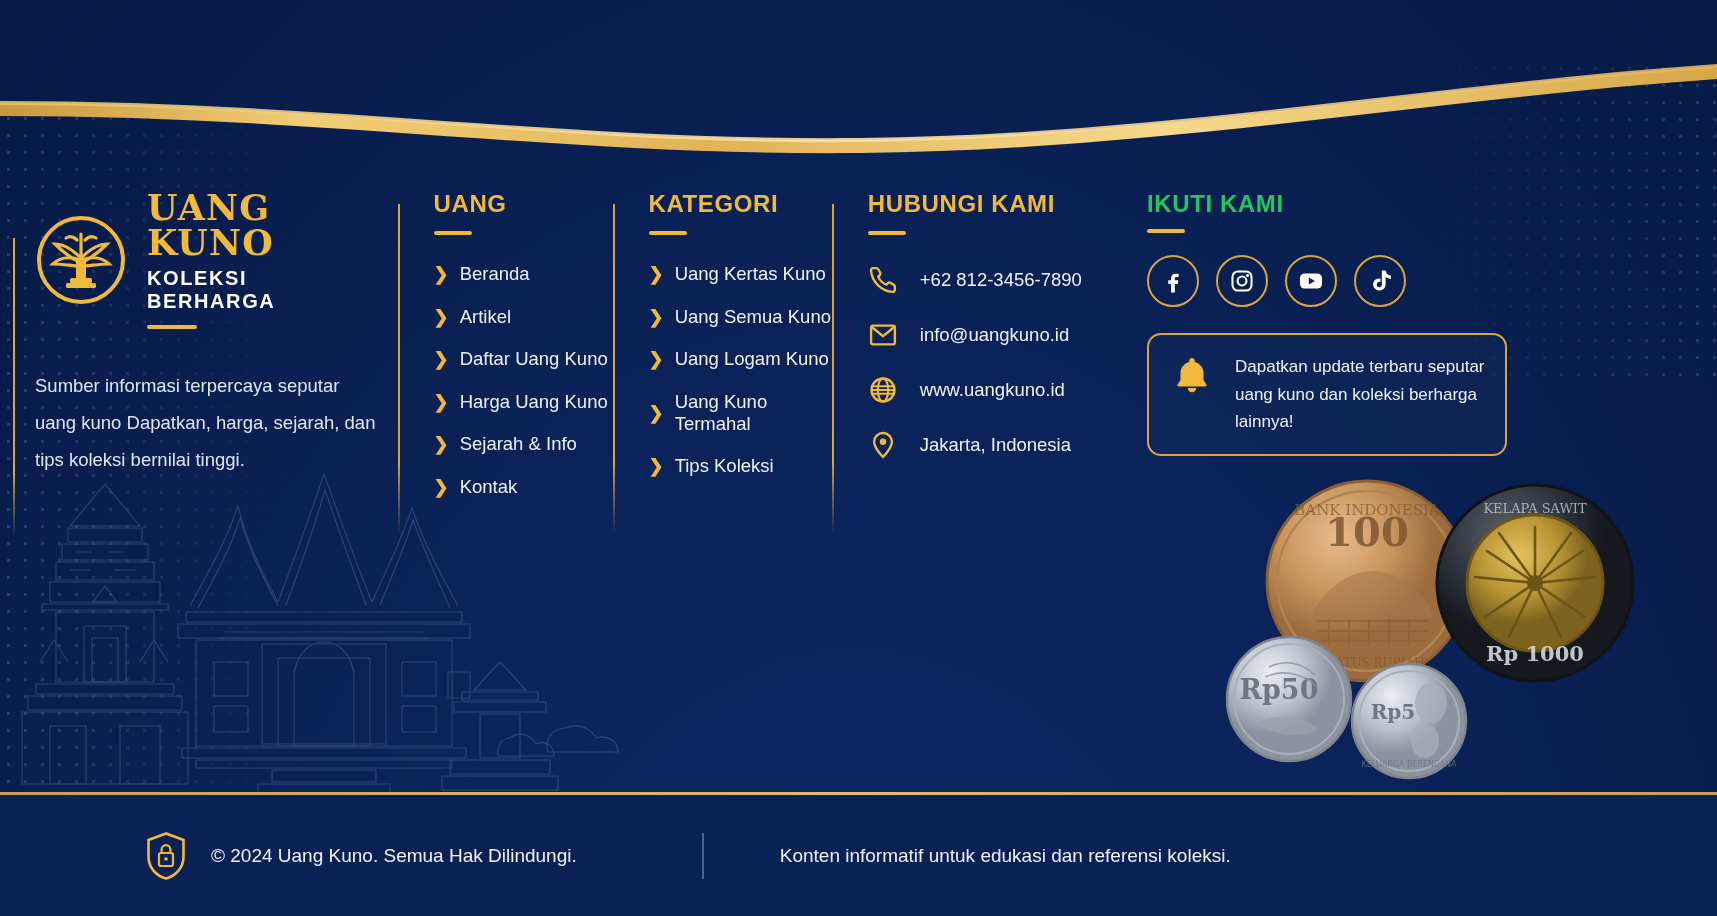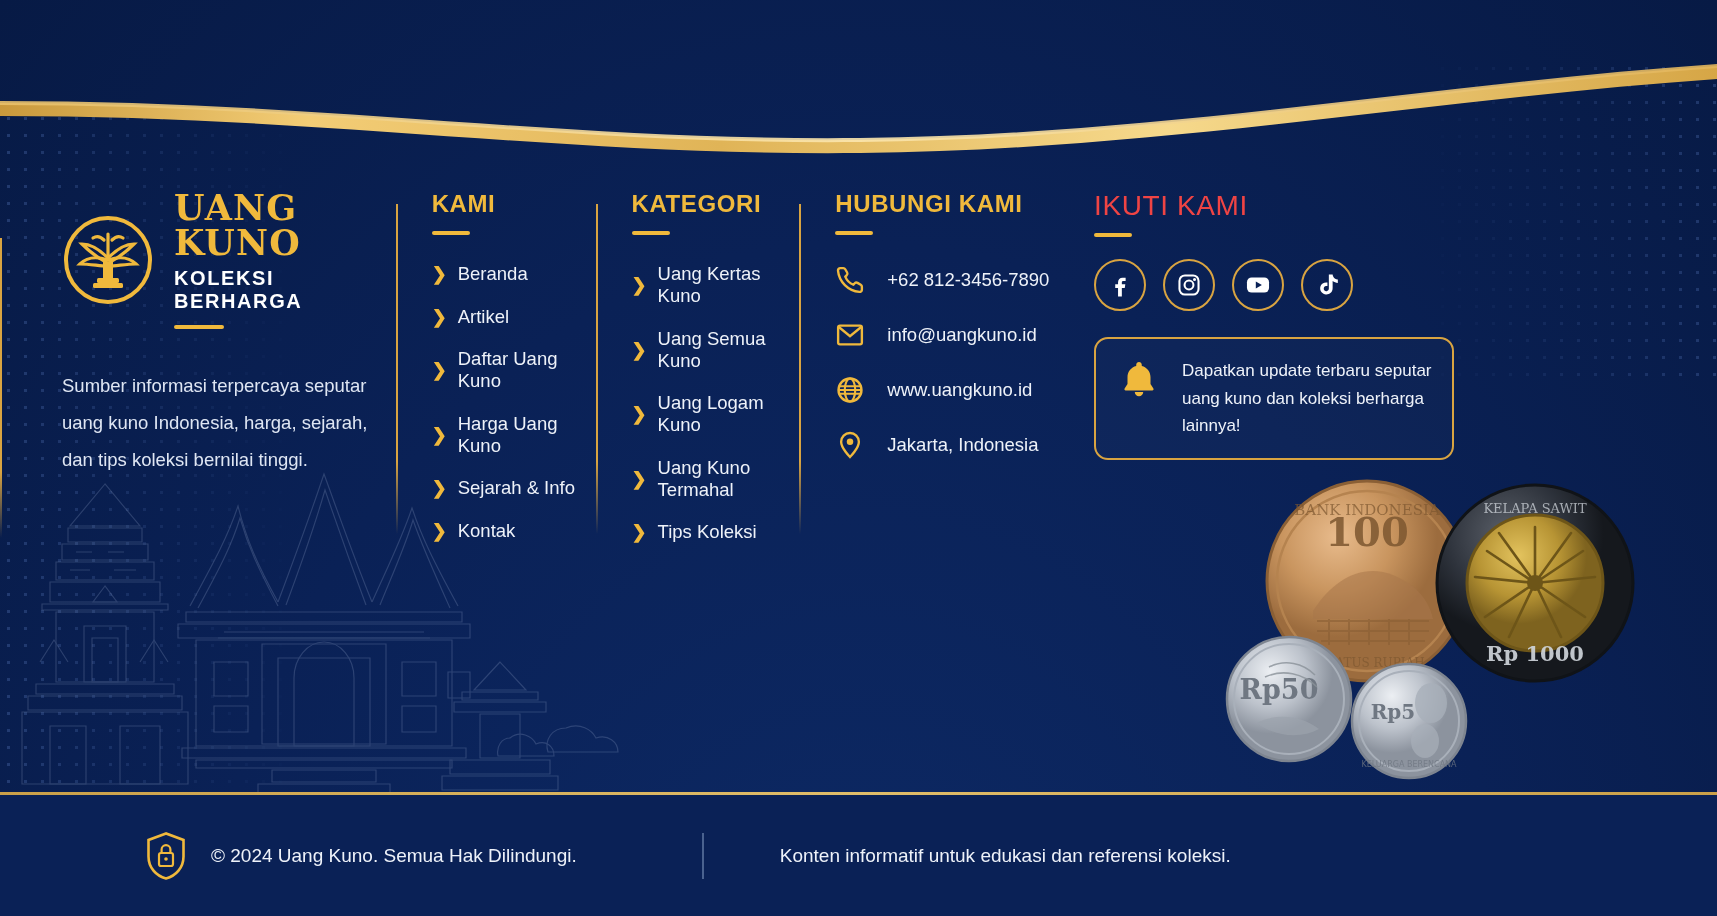--- a/index.html
+++ b/index.html
@@ -21,21 +21,21 @@
     -webkit-mask-image:linear-gradient(to right, rgba(0,0,0,.95), rgba(0,0,0,0));
     mask-image:linear-gradient(to right, rgba(0,0,0,.95), rgba(0,0,0,0));}
   .dots-right{right:0;top:60px;height:330px;
     -webkit-mask-image:linear-gradient(to left, rgba(0,0,0,.9), rgba(0,0,0,0));
     mask-image:linear-gradient(to left, rgba(0,0,0,.9), rgba(0,0,0,0));}
   .wave{position:absolute;left:0;top:0;width:1717px;height:200px;}
   .arch{position:absolute;left:10px;bottom:120px;width:620px;height:330px;opacity:.40;}
   .coins{position:absolute;right:30px;bottom:135px;width:470px;height:310px;}
 
   
-  .footer-main{position:absolute;left:0;top:190px;width:1510px;padding:0 62px;display:flex;}
+  .footer-main{position:absolute;left:13px;top:190px;width:1510px;padding:0 22px;display:flex;}
 
   .col-brand{width:420px;padding-right:20px;}
   .brand-row{display:flex;align-items:center;gap:20px;}
   .brand-logo{width:92px;height:92px;flex:none;}
   .brand-title{font-size:35px;font-weight:bold;color:#f0b93c;letter-spacing:1.2px;
     font-family:"DejaVu Serif", serif;line-height:1;}
   .brand-sub{font-size:20px;font-weight:bold;color:#ffffff;letter-spacing:1.6px;margin-top:7px;}
   .brand-rule{width:50px;height:4px;background:#f0b93c;margin-top:12px;border-radius:2px;}
   .brand-desc{margin-top:38px;font-size:18.5px;line-height:2.0;color:#dfe6f3;max-width:370px;}
 
@@ -57,21 +57,21 @@
   .link-list{margin-top:28px;}
   .link-item{display:flex;align-items:center;gap:11px;margin-bottom:20.5px;cursor:pointer;}
   .chev{color:#f0b93c;font-size:18px;font-weight:bold;line-height:1;}
   .link-label{font-size:18.5px;color:#eef2f9;}
 
   .contact-list{margin-top:30px;}
   .contact-item{display:flex;align-items:center;gap:22px;margin-bottom:25px;cursor:pointer;}
   .contact-ico{width:30px;height:30px;flex:none;color:#f0b93c;}
   .contact-text{font-size:18.5px;color:#eef2f9;}
 
-  .social-head{font-size:28px;font-weight:normal;color:#ef4444;letter-spacing:.6px;}
+  .social-head{font-size:24px;font-weight:bold;color:#22c55e;letter-spacing:.6px;}
   .social-rule{width:38px;height:4px;background:#f0b93c;margin-top:11px;border-radius:2px;}
   .social-row{display:flex;gap:17px;margin-top:22px;}
   .social-btn{width:52px;height:52px;border:2px solid #d9a441;border-radius:50%;
     display:flex;align-items:center;justify-content:center;cursor:pointer;}
   .social-btn svg{width:26px;height:26px;fill:#ffffff;}
 
   .news-box{margin-top:26px;width:360px;border:2px solid #d9a441;border-radius:14px;
     padding:18px 20px;display:flex;align-items:flex-start;gap:20px;
     background:rgba(255,255,255,.02);}
   .bell{width:46px;height:46px;flex:none;}
@@ -258,25 +258,25 @@
         <rect x="41" y="48" width="10" height="16" fill="#f0b93c"></rect>
         <rect x="35" y="64" width="22" height="5" rx="1.5" fill="#f0b93c"></rect>
         <rect x="31" y="69" width="30" height="5" rx="1.5" fill="#f0b93c"></rect>
       </svg>
       <div>
         <div class="brand-title">UANG KUNO</div>
         <div class="brand-sub">KOLEKSI BERHARGA</div>
         <div class="brand-rule"></div>
       </div>
     </div>
-    <div class="brand-desc">Sumber informasi terpercaya seputar uang kuno Indonesia, harga, sejarah, dan tips koleksi bernilai tinggi.</div>
+    <div class="brand-desc">Sumber informasi terpercaya seputar uang kuno Dapatkan, harga, sejarah, dan tips koleksi bernilai tinggi.</div>
   </div>
 
   <div class="col col-menu">
-    <div class="col-head">KAMI</div>
+    <div class="col-head">UANG</div>
     <div class="col-rule"></div>
     <div class="link-list">
       <div class="link-item">
         <span class="chev">❯</span>
         <span class="link-label">Beranda</span>
       </div>
       <div class="link-item">
         <span class="chev">❯</span>
         <span class="link-label">Artikel</span>
       </div>

